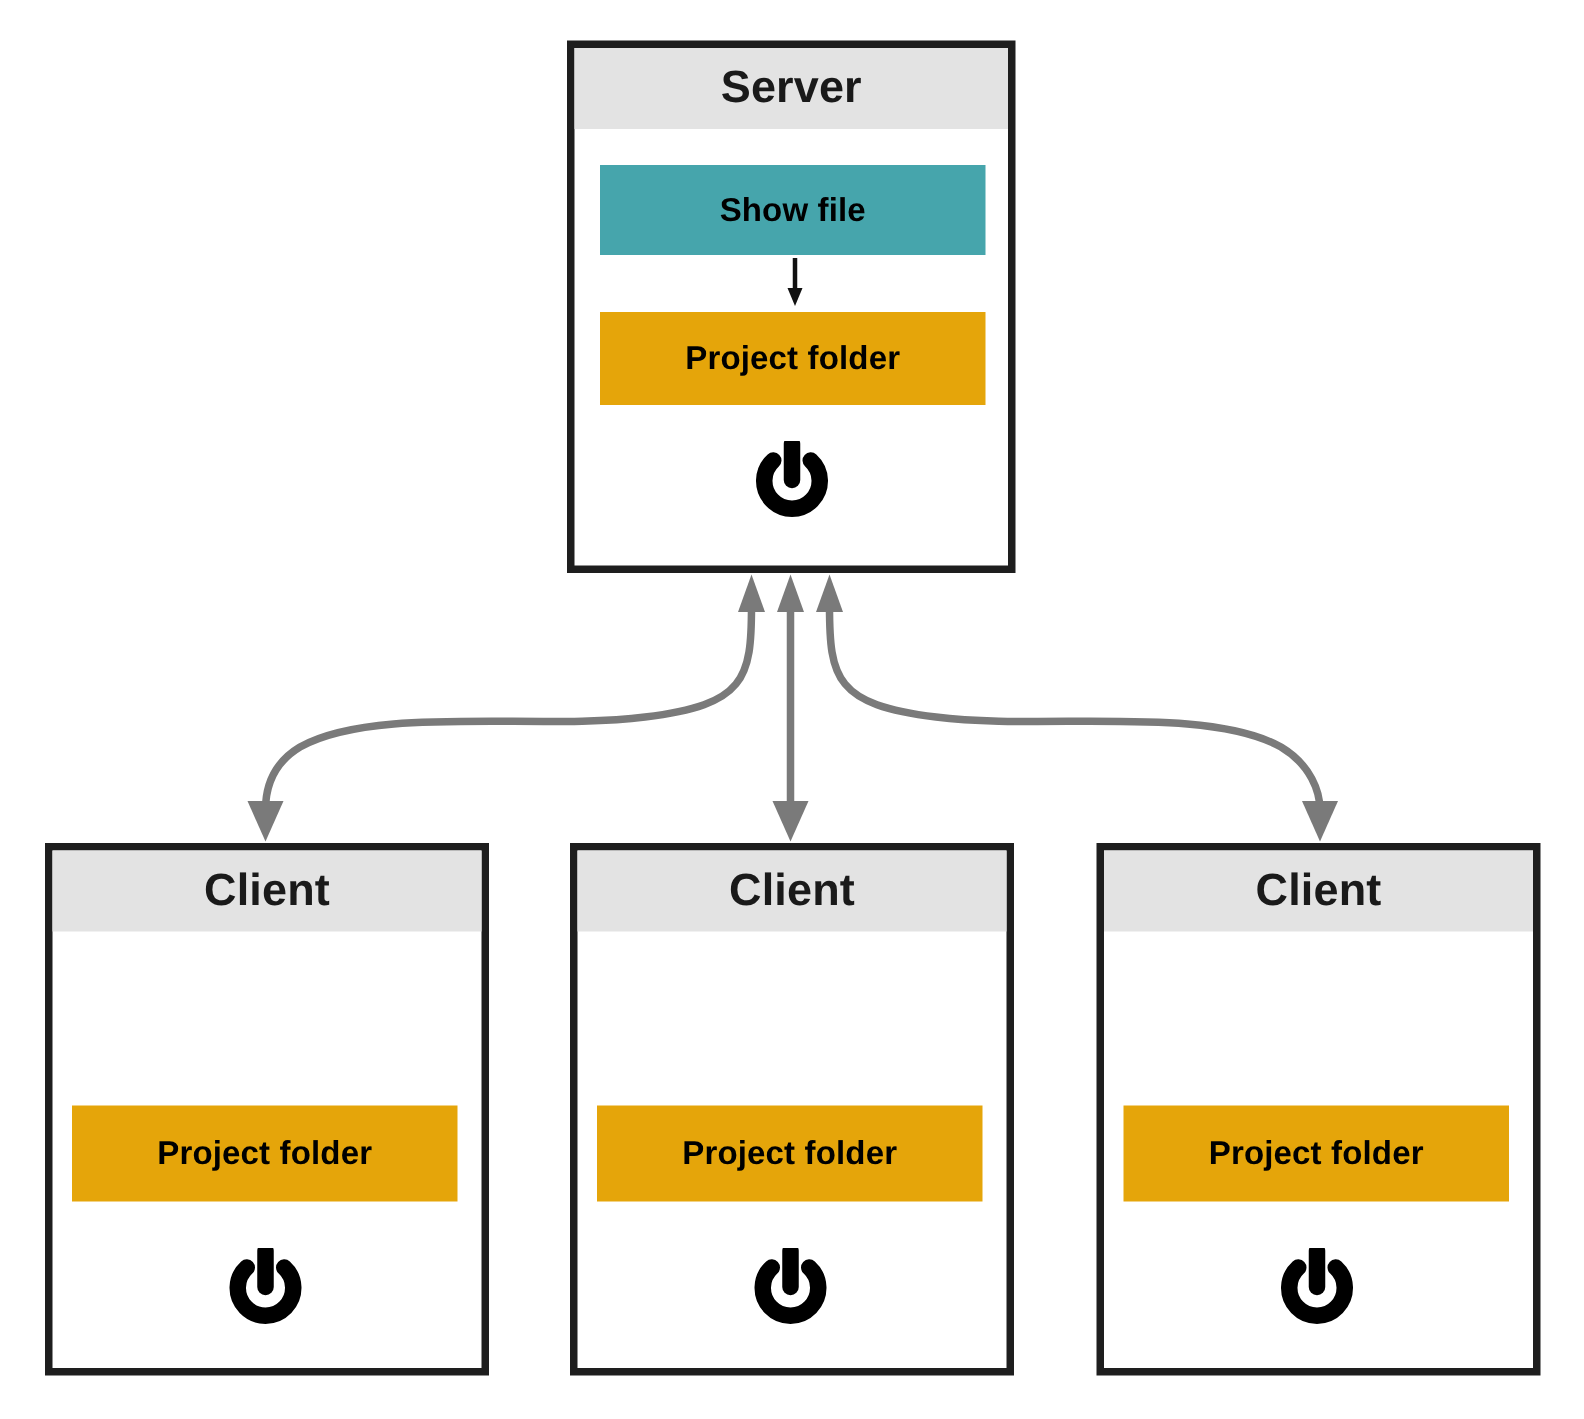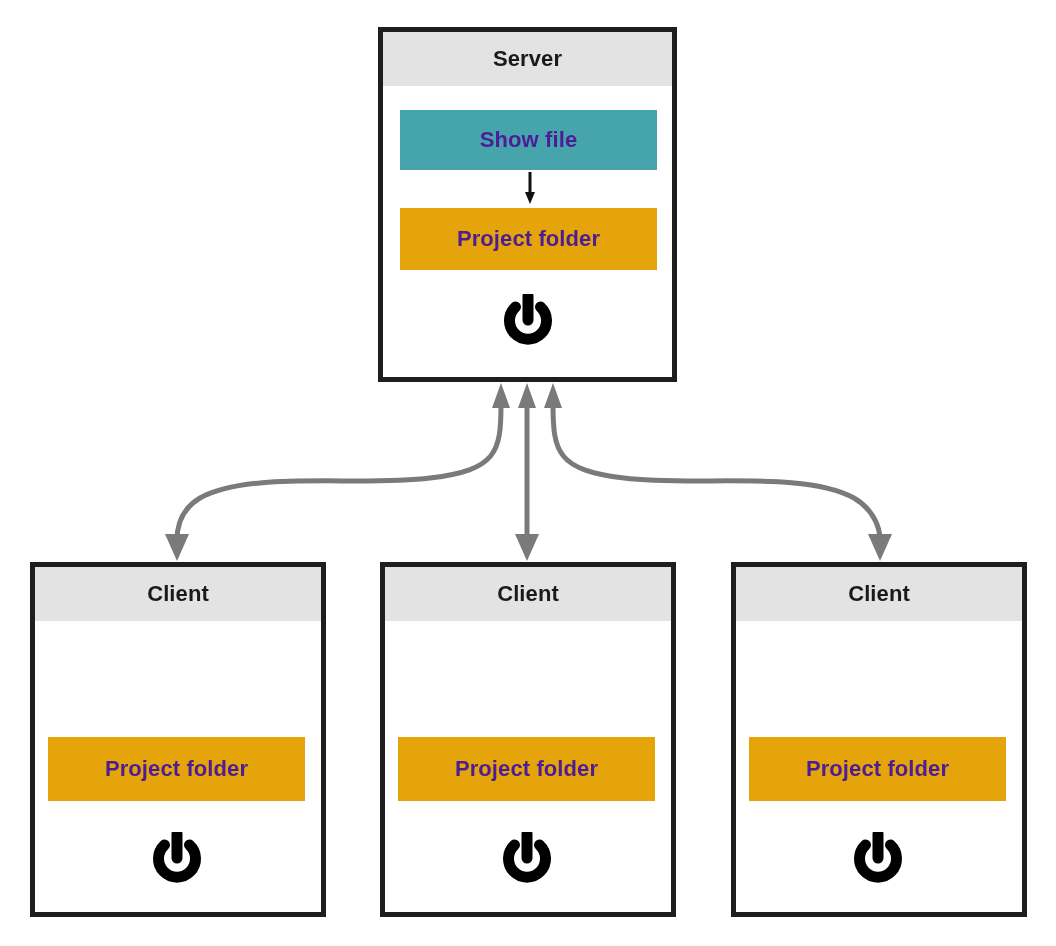--- a/index.html
+++ b/index.html
@@ -33,37 +33,37 @@
     left: 0;
     top: 0;
     right: 0;
     height: 54px;
     background: #e3e3e3;
     display: flex;
     align-items: center;
     justify-content: center;
   }
   .node-title {
-    font-size: 22px;
+    font-size: 30px;
     font-weight: bold;
     color: #1a1a1a;
     letter-spacing: 0.1px;
   }
   
   .bar {
     position: absolute;
     display: flex;
     align-items: center;
     justify-content: center;
     box-sizing: border-box;
   }
   .bar-label {
     font-size: 22px;
     font-weight: bold;
-    color: #4c1d95;
+    color: #000000;
     letter-spacing: 0.1px;
     white-space: nowrap;
   }
   .bar-teal { background: #46a5ac; }
   .bar-orange { background: #e5a50a; margin-top: 16px; }
 
   
   .power-icon {
     position: absolute;
     display: block;

